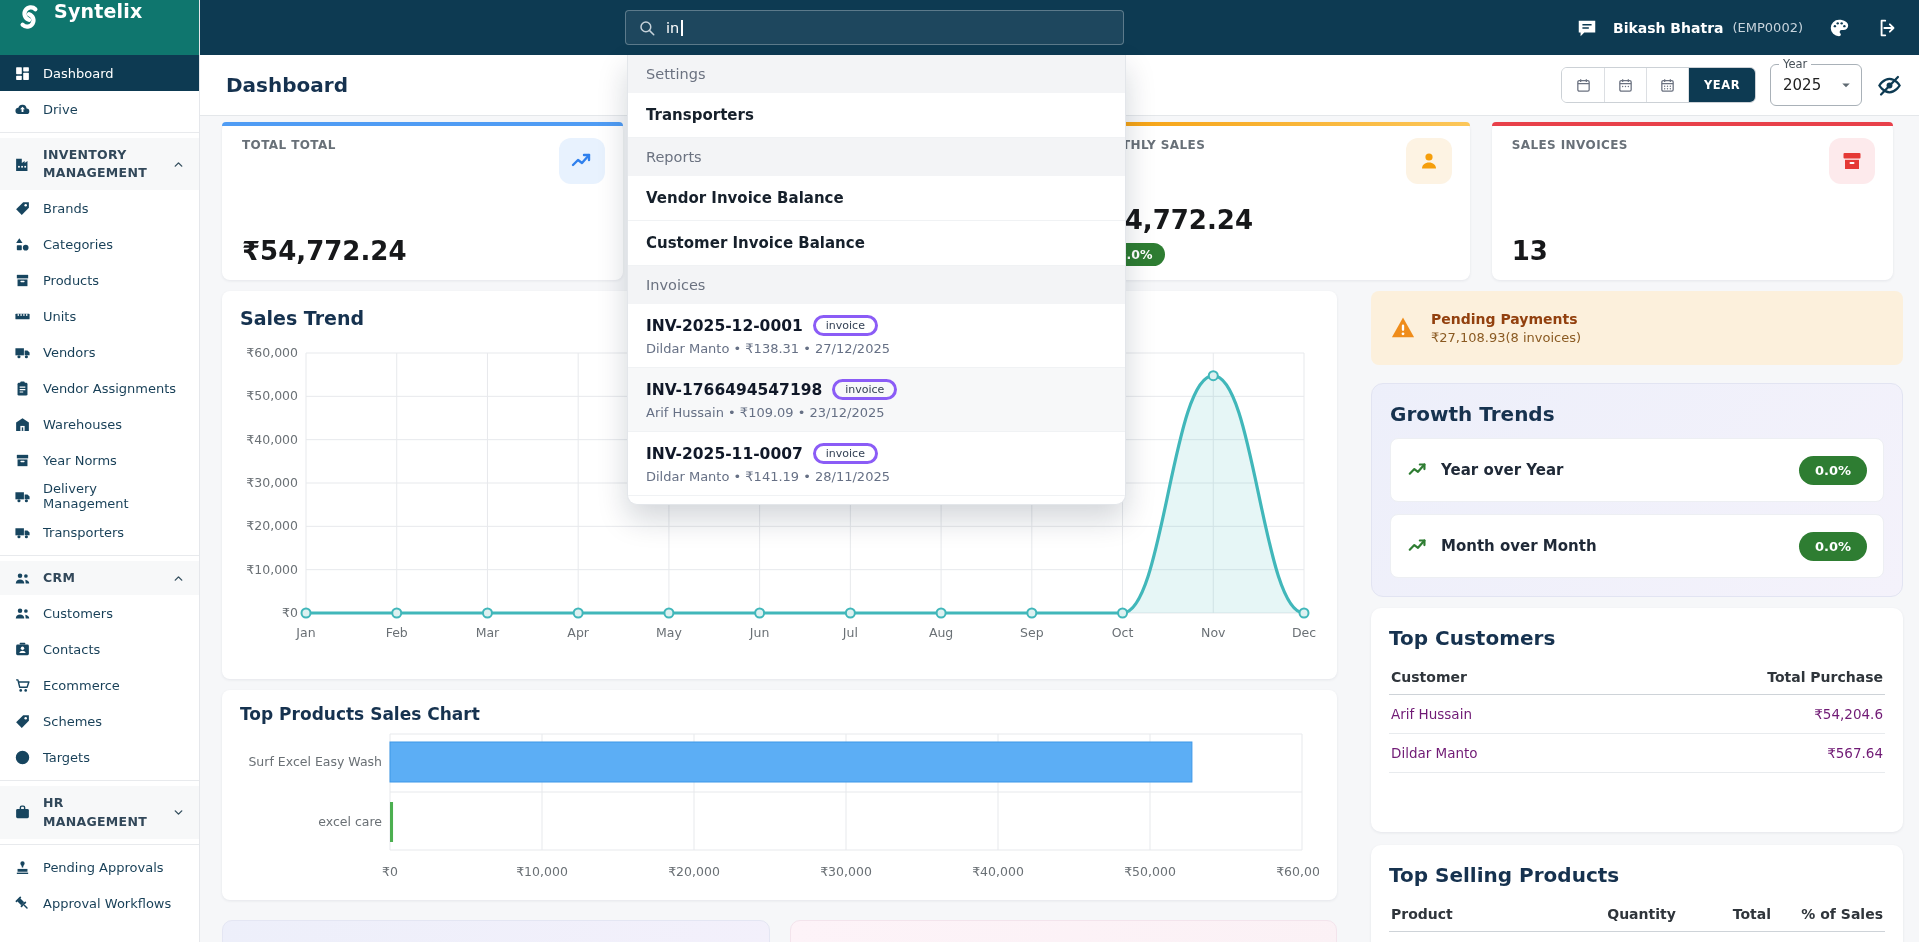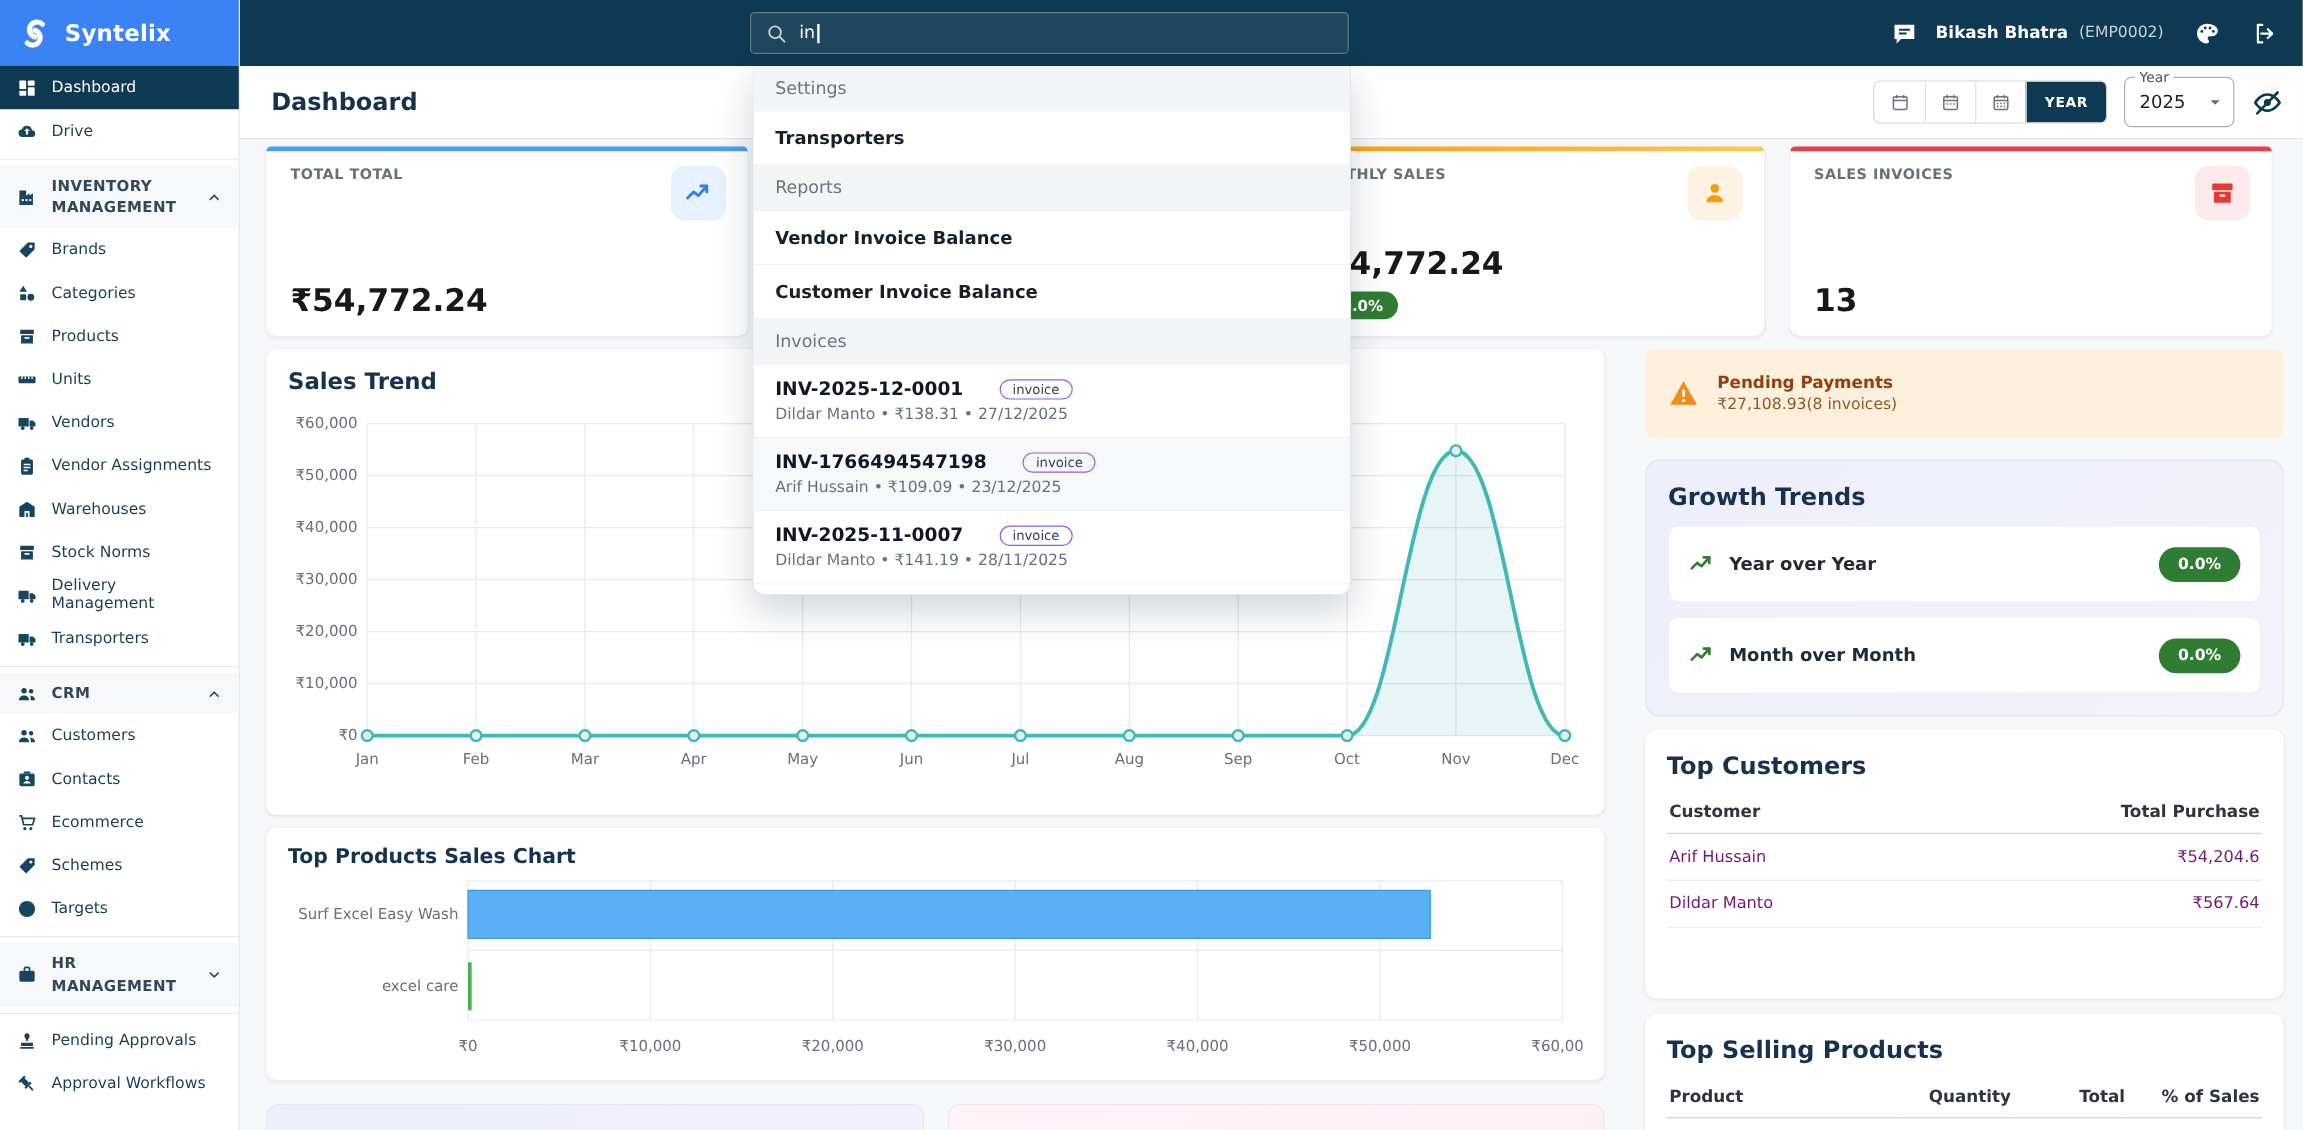--- a/index.html
+++ b/index.html
@@ -3,21 +3,21 @@
 <meta charset="utf-8">
 <style>
   * { box-sizing: border-box; margin: 0; padding: 0; }
   html,body { width:1919px; height:942px; overflow:hidden; }
   body { font-family:"DejaVu Sans","Liberation Sans",sans-serif; background:#f6f7f9; position:relative; }
   svg { display:block; }
 
   
   .sidebar { position:absolute; left:0; top:0; width:200px; height:942px; background:#fff;
              border-right:1px solid #e5e7eb; z-index:40; }
-  .logo-row { height:55px; background:#3b82f6; display:flex; align-items:center; padding:0 12px; gap:8px; }
+  .logo-row { height:55px; background:#0f766e; display:flex; align-items:flex-start; padding:0 12px; gap:8px; }
   .logo-row .brand { color:#fff; font-size:19px; font-weight:bold; letter-spacing:.2px; }
   .nav-item { display:flex; align-items:center; gap:12px; height:36px; padding:0 14px; cursor:pointer;
               color:#173f57; font-size:13px; }
   .nav-item .nav-ic { width:17px; height:17px; flex:none; color:#17455f; }
   .nav-item .nav-ic svg { width:17px; height:17px; fill:currentColor; }
   .nav-item.active { background:#0d3a52; color:#fff; }
   .nav-item.active .nav-ic { color:#fff; }
   .nav-sec { display:flex; align-items:center; gap:12px; padding:8px 14px; background:#f7f8f9;
              color:#32485a; font-size:12.5px; font-weight:bold; letter-spacing:.3px; cursor:pointer; line-height:1.45;}
   .nav-sec .nav-ic { width:17px; height:17px; flex:none; color:#17455f; }
@@ -127,21 +127,21 @@
   .dropdown { position:absolute; left:627px; top:55px; width:499px; background:#fff; z-index:60;
               border:1px solid #e3e6ea; border-top:none; border-radius:0 0 10px 10px;
               box-shadow:0 14px 30px rgba(10,30,50,.18); overflow:hidden; padding-bottom:8px; }
   .dd-sec { background:#f3f4f6; padding:11px 18px; font-size:14.5px; color:#6b7280; }
   .dd-item { padding:13px 18px; font-size:15px; font-weight:bold; color:#16202b; cursor:pointer;
              border-bottom:1px solid #f0f2f4; }
   .dd-inv { padding:11px 18px; cursor:pointer; border-bottom:1px solid #f0f2f4; }
   .dd-inv.hl { background:#f7f8f9; }
   .dd-inv-top { display:flex; align-items:center; gap:10px; }
   .dd-inv-id { font-size:15.5px; font-weight:bold; color:#101828; }
-  .dd-badge { border:1px solid #8b5cf6; color:#334155; font-size:11px; padding:1px 10px; border-radius:999px;margin-left:20px; }
+  .dd-badge { border:3px solid #8b5cf6; color:#334155; font-size:11px; padding:1px 10px; border-radius:999px; }
   .dd-inv-sub { margin-top:5px; font-size:13px; color:#667085; }
 </style>
 </head>
 <body>
 
 <aside class="sidebar">
   <div class="logo-row">
     <span>
         <svg viewBox="0 0 48 48" width="34" height="34" fill="none" stroke="#fff" stroke-width="6" stroke-linecap="round">
           <path d="M33 13a9 9 0 1 0-9 15"></path>
@@ -258,21 +258,21 @@
       <span>Warehouses</span>
     </div>
     <div class="nav-item">
       <span class="nav-ic">
           <svg viewBox="0 0 24 24" fill="currentColor">
             <path d="M4 4h16v5H4z"></path>
             <path d="M5 10.5h14V20H5z"></path>
             <rect x="9" y="12.5" width="6" height="2" rx="1" fill="#fff"></rect>
           </svg>
         </span>
-      <span>Stock Norms</span>
+      <span>Year Norms</span>
     </div>
     <div class="nav-item">
       <span class="nav-ic">
           <svg viewBox="0 0 24 24" fill="currentColor">
             <path d="M2 6h12v10H2z"></path>
             <path d="M15 9h4l3 3v4h-7z"></path>
             <circle cx="7" cy="18" r="2.2"></circle>
             <circle cx="17.5" cy="18" r="2.2"></circle>
           </svg>
         </span>

